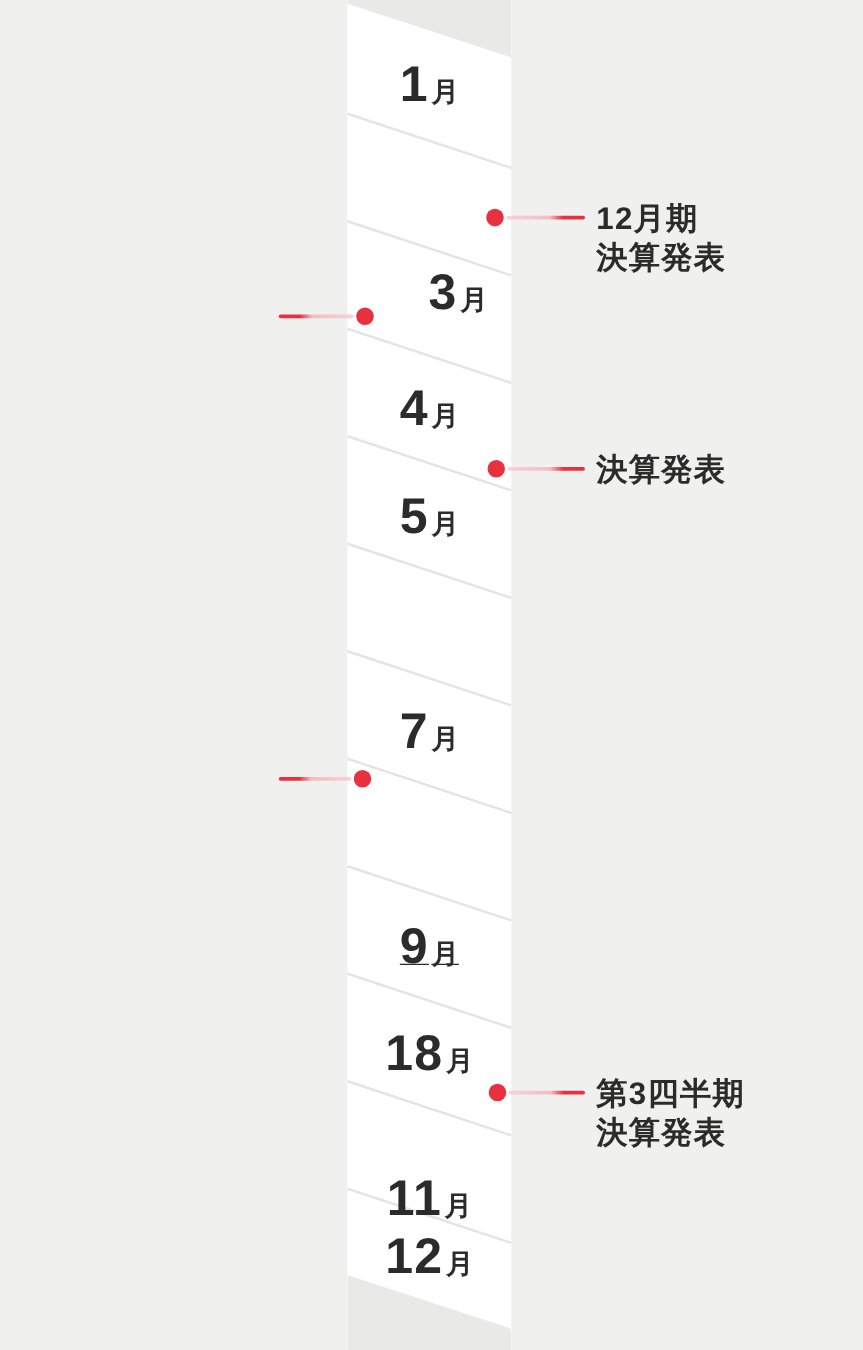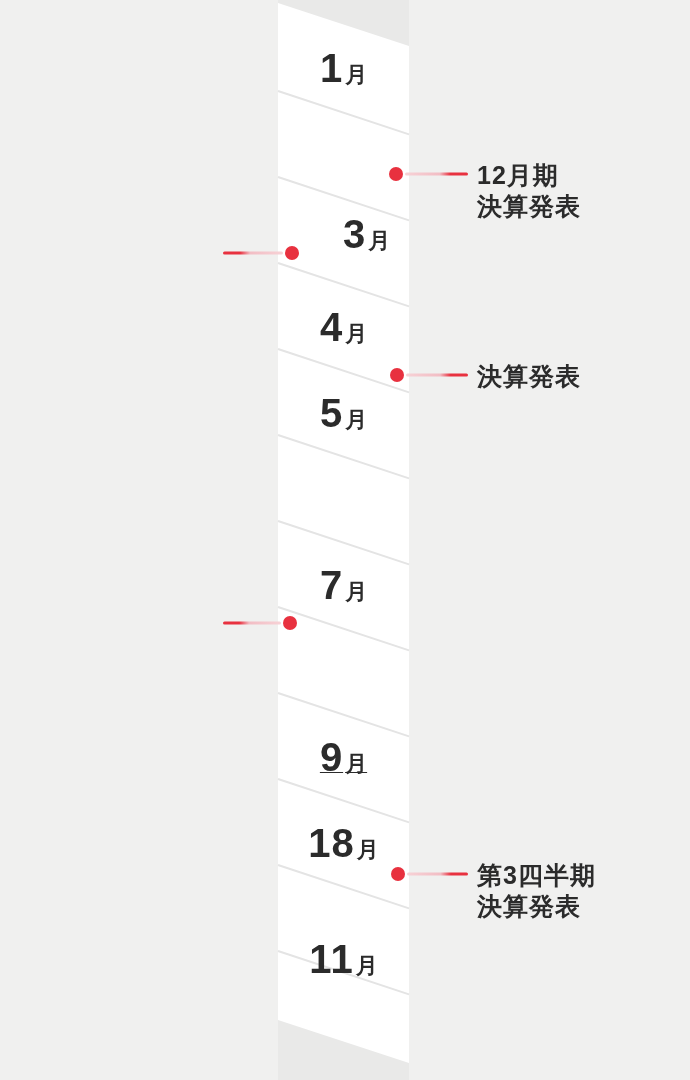--- a/index.html
+++ b/index.html
@@ -70,20 +70,21 @@
       <div class="sep" style="top: 864px;"></div>
       <div class="sep" style="top: 950px;"></div>
       <div class="month" style="top: 48px;"><span class="month-num">1</span><span class="month-suffix">月</span></div>
       <div class="month" style="top: 214px; margin-left: 23px;"><span class="month-num">3</span><span class="month-suffix">月</span></div>
       <div class="month" style="top: 307px;"><span class="month-num">4</span><span class="month-suffix">月</span></div>
       <div class="month" style="top: 393px;"><span class="month-num">5</span><span class="month-suffix">月</span></div>
       <div class="month" style="top: 565px;"><span class="month-num">7</span><span class="month-suffix">月</span></div>
       <div class="month" style="top: 737px; text-decoration: underline;"><span class="month-num">9</span><span class="month-suffix">月</span></div>
       <div class="month" style="top: 823px;"><span class="month-num">18</span><span class="month-suffix">月</span></div>
       <div class="month" style="top: 939px;"><span class="month-num">11</span><span class="month-suffix">月</span></div>
+      <div class="month" style="top: 985px;"><span class="month-num">12</span><span class="month-suffix">月</span></div>
     </div>
 
 <div class="event">
       <div class="event-connector right" style="top: 174px; left: 405px; width: 63px;"></div>
       <div class="event-dot" style="left: 396px; top: 174px;"></div>
       <div class="event-label right" style="top: 160px; left: 477px;">
         <div>12月期</div>
         <div>決算発表</div>
       </div>
     </div>

